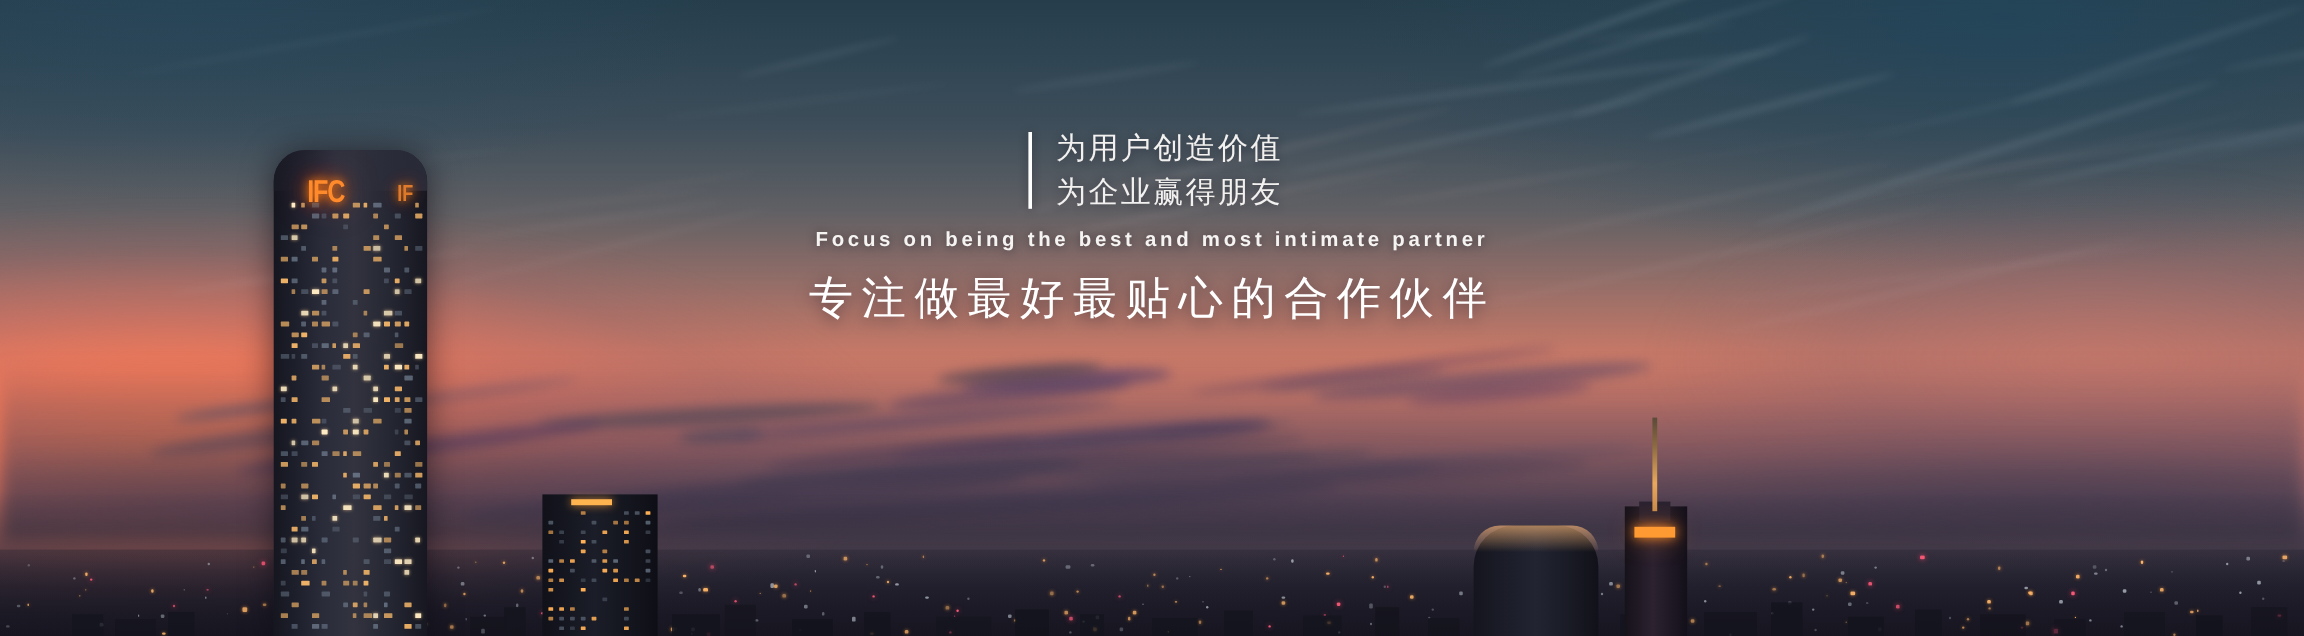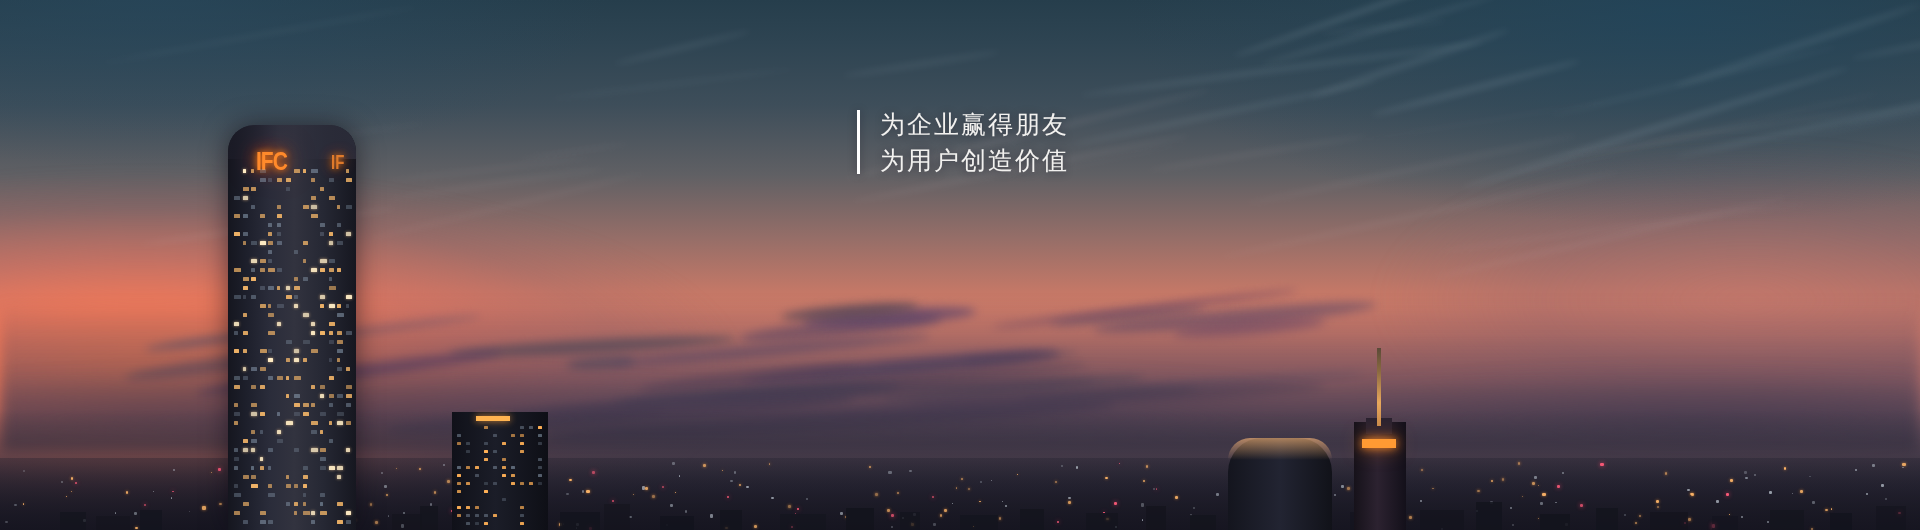--- a/index.html
+++ b/index.html
@@ -891,22 +891,24 @@
         <div class="win" style="left: 109.2px; top: 395px; width: 5.58742px; height: 4px; background: rgba(250, 186, 106, 0.91);"></div>
         <div class="win" style="left: 117.8px; top: 395px; width: 4.91004px; height: 4px; background: rgba(150, 170, 190, 0.38);"></div>
       </div>
   </div>
 
   <div class="copy">
 
     <div class="headrow">
       <div class="divider"></div>
       <div class="sidelines">
+        <div class="sideline">为用户创造价值</div>
         <div class="sideline">为企业赢得朋友</div>
-        <div class="sideline">为用户创造价值</div>
       </div>
     </div>
 
-
+    <div class="english">Focus on being the best and most intimate partner</div>
+
+    <div class="tagline">专注做最好最贴心的合作伙伴</div>
 
   </div>
 
 </div>
 
 </body></html>

